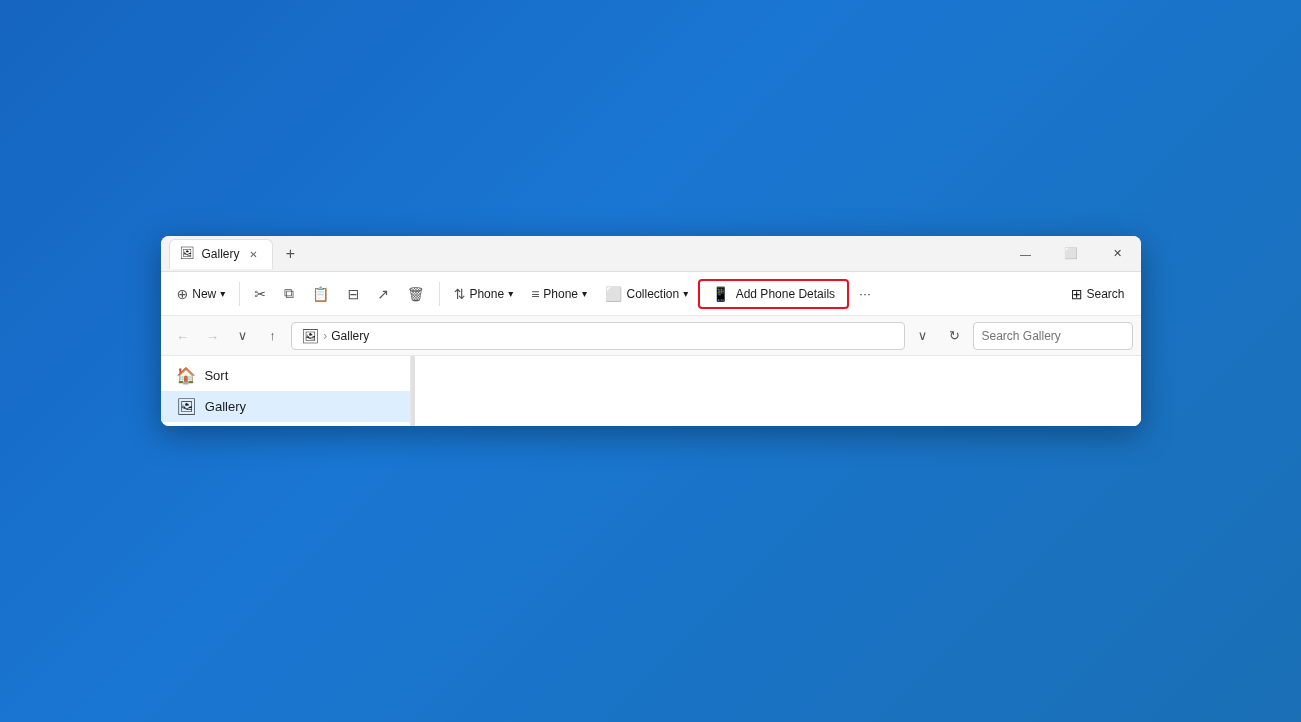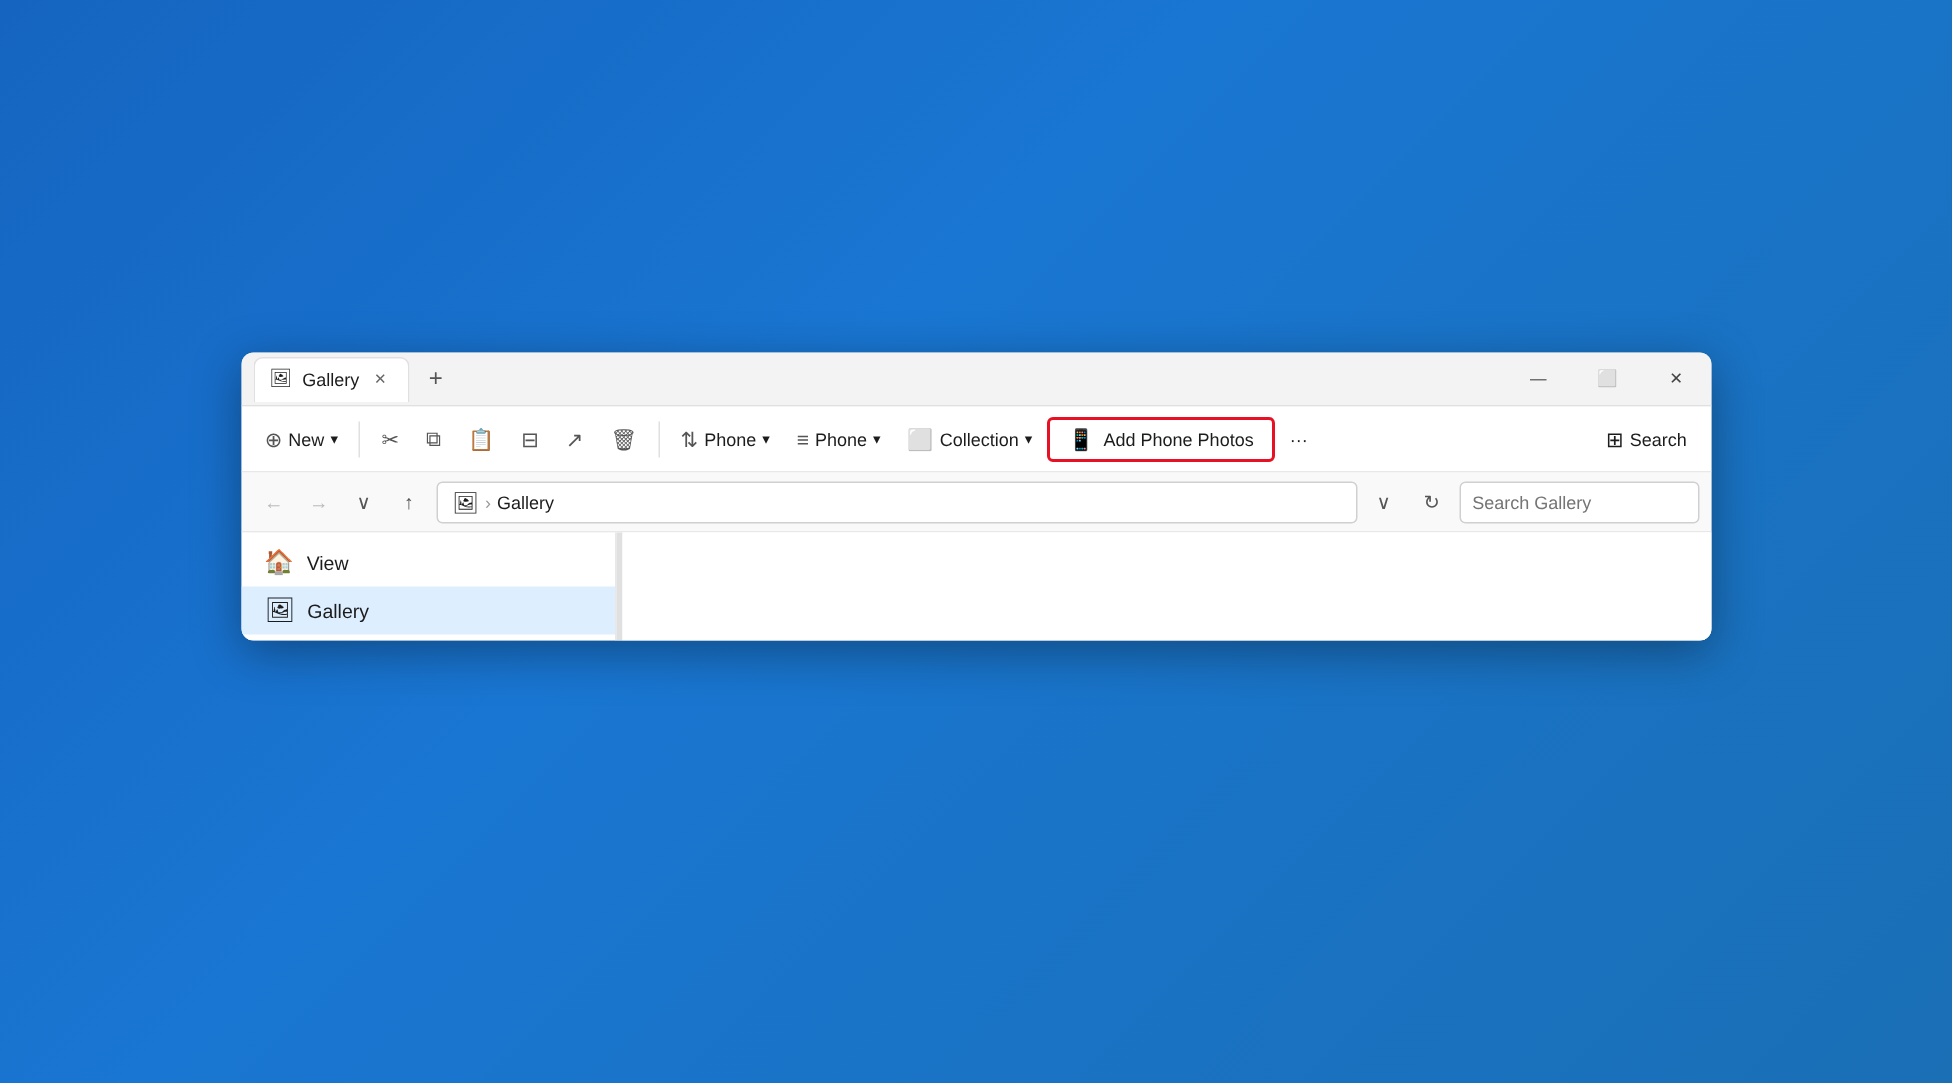--- a/index.html
+++ b/index.html
@@ -353,21 +353,21 @@
     </div>
 
     <div class="toolbar-btn">
       <span class="toolbar-icon">⬜</span>
       <span>Collection</span>
       <span style="font-size:10px;">▾</span>
     </div>
 
     <div class="toolbar-btn-highlight">
       <span class="toolbar-icon">📱</span>
-      <span>Add Phone Photos</span>
+      <span>Add Phone Details</span>
     </div>
 
     <div class="toolbar-btn">
       <span>···</span>
     </div>
 
     <div class="toolbar-details">
       <span style="font-size:14px;">⊞</span>
       <span>Search</span>
     </div>
@@ -393,21 +393,21 @@
     <div class="search-area">
       <input class="search-input" type="text" placeholder="Search Gallery" style="">
 
     </div>
   </div>
 
   <div class="main-area">
     <div class="sidebar">
       <div class="sidebar-item">
         <span class="sidebar-icon">🏠</span>
-        <span>View</span>
+        <span>Sort</span>
       </div>
       <div class="sidebar-item active">
         <span class="sidebar-icon">🖼</span>
         <span>Gallery</span>
       </div>
     </div>
     <div class="sidebar-divider"></div>
     <div style="flex:1; background:white;"></div>
   </div>
 

